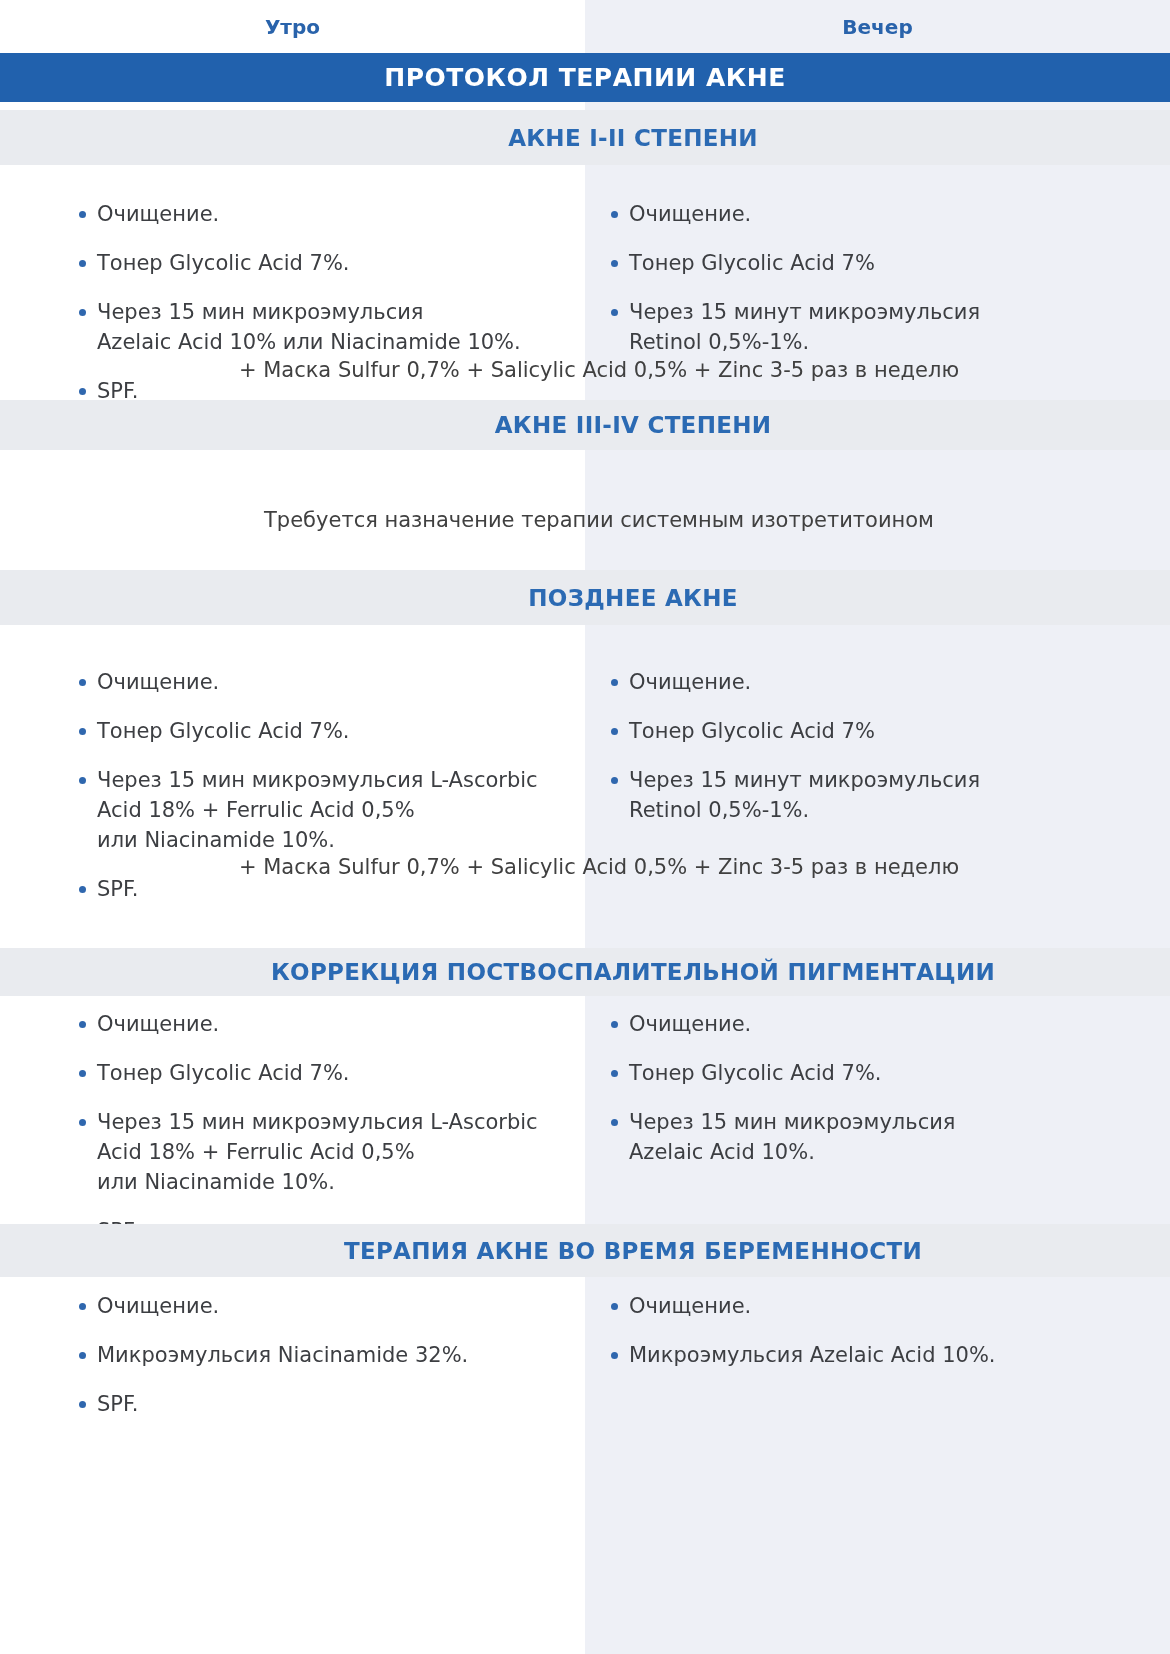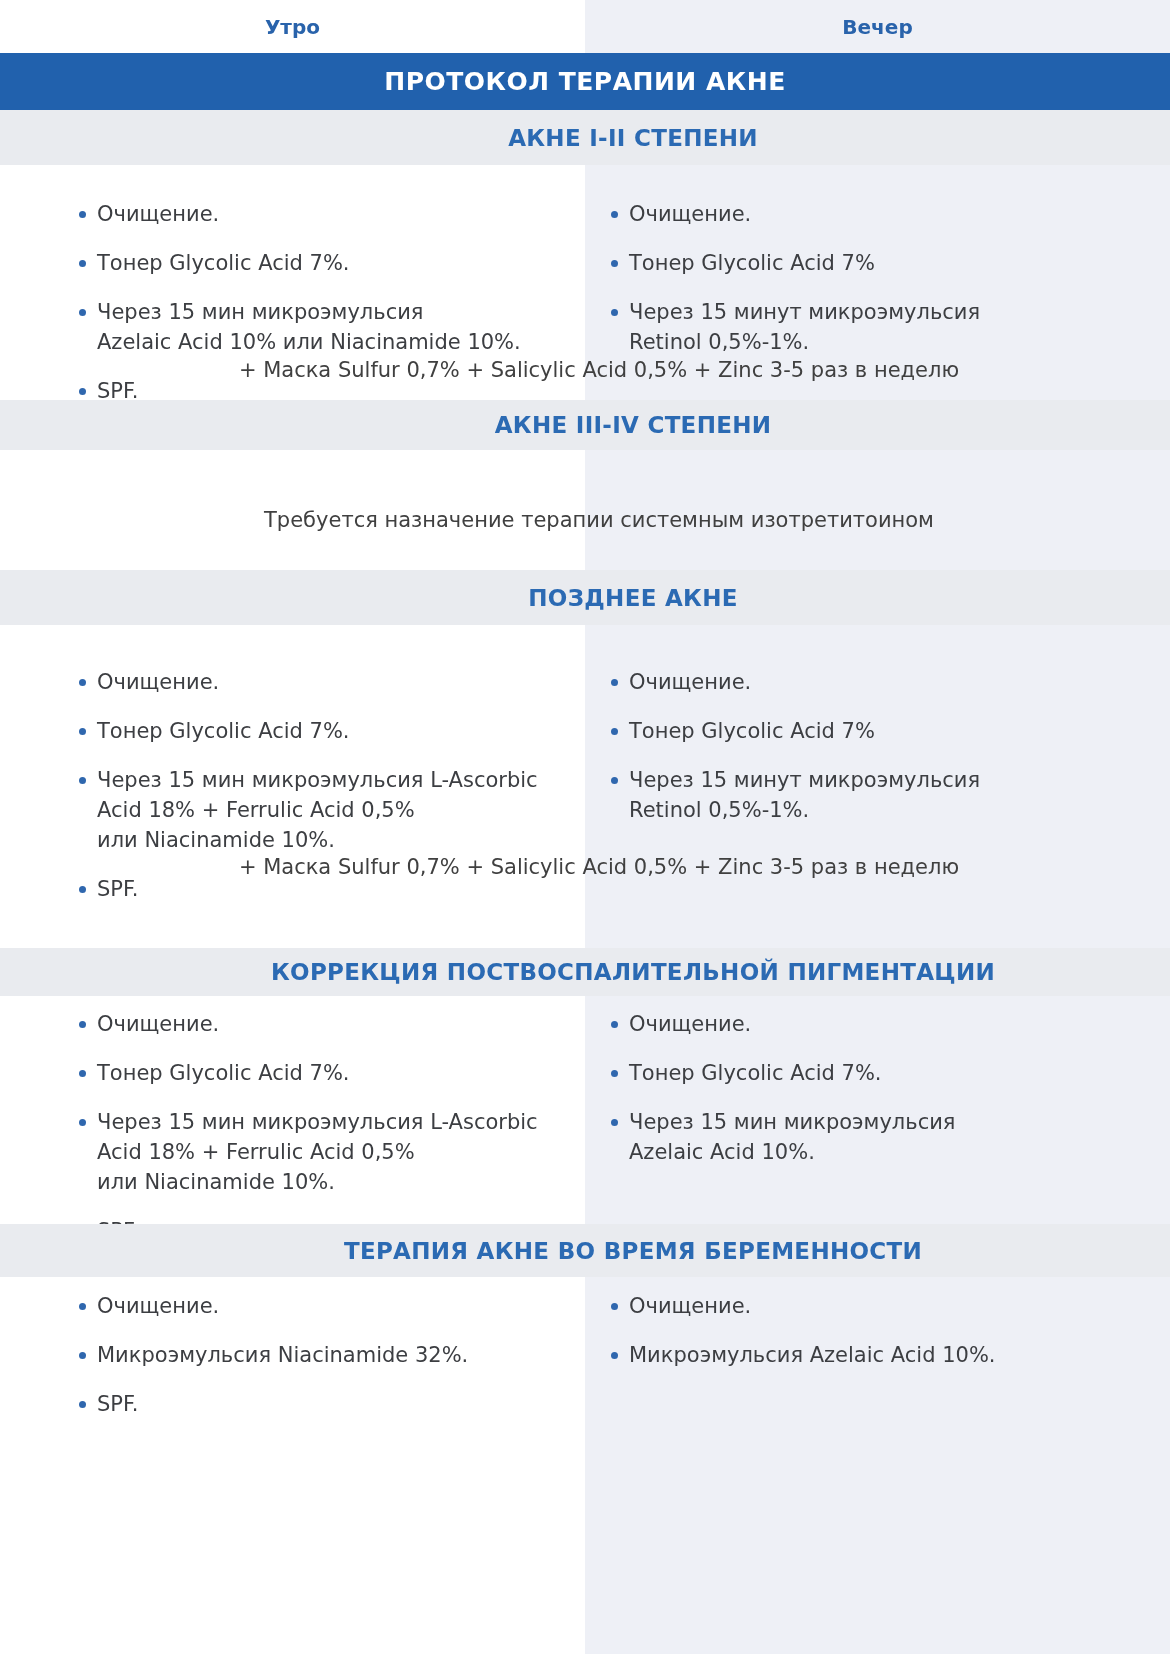--- a/index.html
+++ b/index.html
@@ -9,21 +9,21 @@
   }
   .evening-bg{position:absolute;left:585px;top:0;width:585px;height:100%;background:#eef0f6;}
   .col-header{
     position:absolute;top:0;height:53px;width:585px;
     display:flex;align-items:center;justify-content:center;
     font-weight:bold;font-size:20px;color:#2963ab;
   }
   .col-header.morning{left:0;}
   .col-header.evening{left:585px;}
   .banner{
-    position:absolute;top:53px;left:0;width:100%;height:57px;background:#2161ad;
+    position:absolute;top:53px;left:0;width:100%;height:49px;background:#2161ad;
     display:flex;align-items:center;justify-content:center;
     color:#ffffff;font-weight:bold;font-size:25px;letter-spacing:.5px;
   }
   .band{
     position:absolute;left:0;width:100%;background:#e9ebef;
     display:flex;align-items:center;justify-content:center;
     color:#2b6ab3;font-weight:bold;font-size:23px;letter-spacing:.3px;padding-left:48px;
   }
   #band-1{top:110px;height:55px;}
   #band-2{top:400px;height:50px;}

